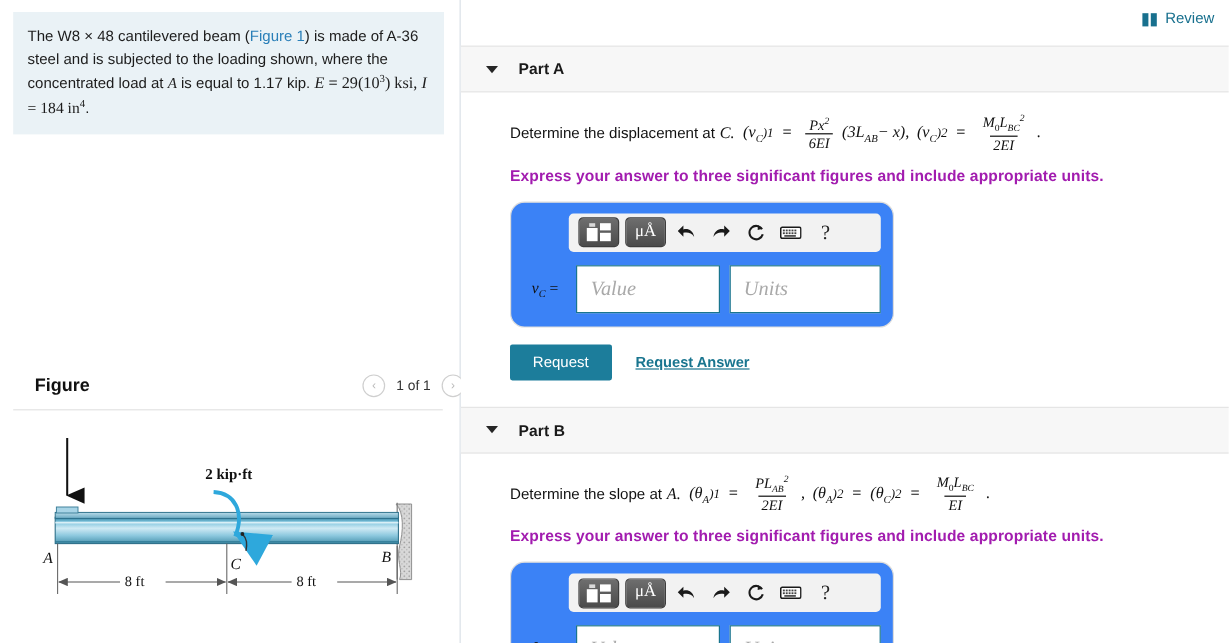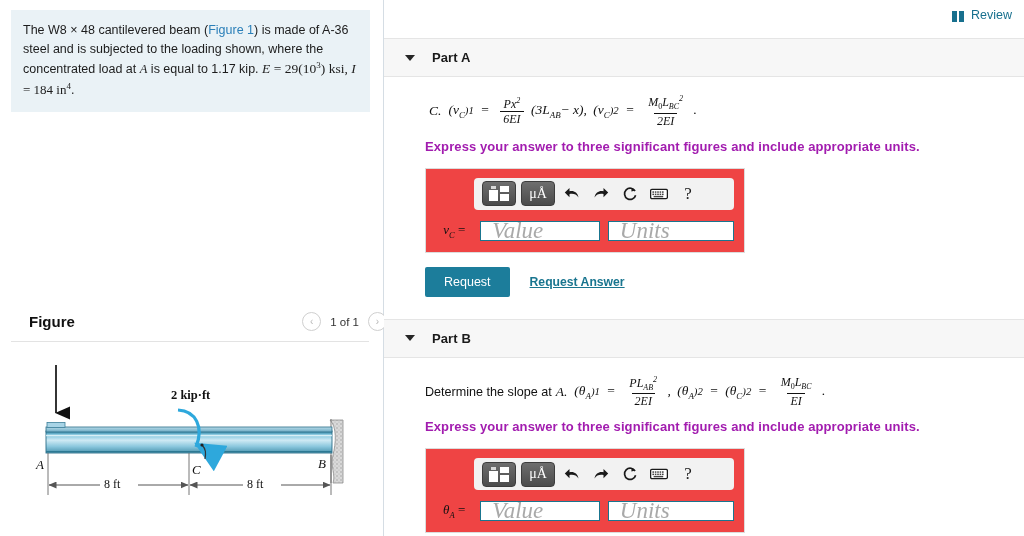--- a/index.html
+++ b/index.html
@@ -99,21 +99,21 @@
   .frac .num { padding: 0 3px 1px 3px; font-size: 12px; }
   .frac .den { padding: 1px 3px 0 3px; border-top: 1px solid #111; font-size: 12px; }
   .meq { font-family: "Liberation Serif", serif; font-style: italic; font-size: 13.5px; }
   .meq .op { font-style: normal; padding: 0 4px; }
   sub.sm { font-size: 0.66em; vertical-align: sub; font-style: italic; }
   sub.smr { font-size: 0.66em; vertical-align: sub; font-style: normal; }
 
   
   .answer-box {
     margin-top: 14px; width: 320px;
-    border: 1px solid #dcdcdc; border-radius: 0; background: #ef4444;
+    border: 1px solid #dcdcdc; border-radius: 12px; background: #3b82f6;
     padding: 9px 10px 11px 10px;
   }
   .tool-strip {
     background: #f2f2f2; border-radius: 4px; height: 32px;
     display: flex; align-items: center; gap: 5px; padding: 0 8px;
     margin-left: 38px; margin-right: 0px;
   }
   .tbtn {
     width: 34px; height: 25px; border-radius: 4px;
     background: linear-gradient(#6e6e6e, #4b4b4b);
@@ -135,24 +135,24 @@
     color: #1a1a1a;
   }
   .qmark { font-size: 17px; color: #222; font-family: "Liberation Serif", serif; }
 
   .answer-row { display: flex; align-items: center; margin-top: 11px; gap: 8px; }
   .ans-label {
     width: 38px; text-align: right; padding-right: 7px;
     font-family: "Liberation Serif", serif; font-style: italic; font-size: 13px; color: #111;
   }
   .ans-input {
-    height: 20px; border: 1px solid #19758f; background: #fff;
+    height: 40px; border: 1px solid #19758f; background: #fff;
     display: flex; align-items: center; padding-left: 11px;
     font-family: "Liberation Serif", serif; font-style: italic;
-    font-size: 23px; color: #a9a9a9;
+    font-size: 17px; color: #a9a9a9;
   }
   .ans-value { width: 126px; }
   .ans-units { width: 133px; border-left: 1px solid #19758f; }
 
   .submit-row { display: flex; align-items: center; gap: 20px; margin-top: 14px; }
   .submit-btn {
     background: #1c7d9b; color: #fff; font-size: 12.5px;
     padding: 8px 19px; border: none; border-radius: 2px;
     font-family: "Liberation Sans", sans-serif;
   }
@@ -267,20 +267,21 @@
     </div>
 
     <div style="margin-top:38px;">
       <div class="part-header">
         <span class="caret-down"></span>
         <span class="part-label">Part A</span>
       </div>
 
       <div class="part-body">
         <div class="prompt-line">
+          <span>Determine the displacement at</span>
           <span class="meq" style="margin-left:4px">C.</span>
           <span class="meq" style="margin-left:7px">
             <span>(v</span><sub class="sm">C</sub><span style="font-size:0.8em">)1</span>
             <span class="op">=</span>
             <span class="frac">
               <span class="num"><span>Px</span><sup class="sm" style="font-size:8px">2</sup></span>
               <span class="den">6EI</span>
             </span>
             <span>(3L</span><sub class="sm">AB</sub><span>− x),</span>
             <span style="margin-left:3px">(v</span><sub class="sm">C</sub><span style="font-size:0.8em">)2</span>

